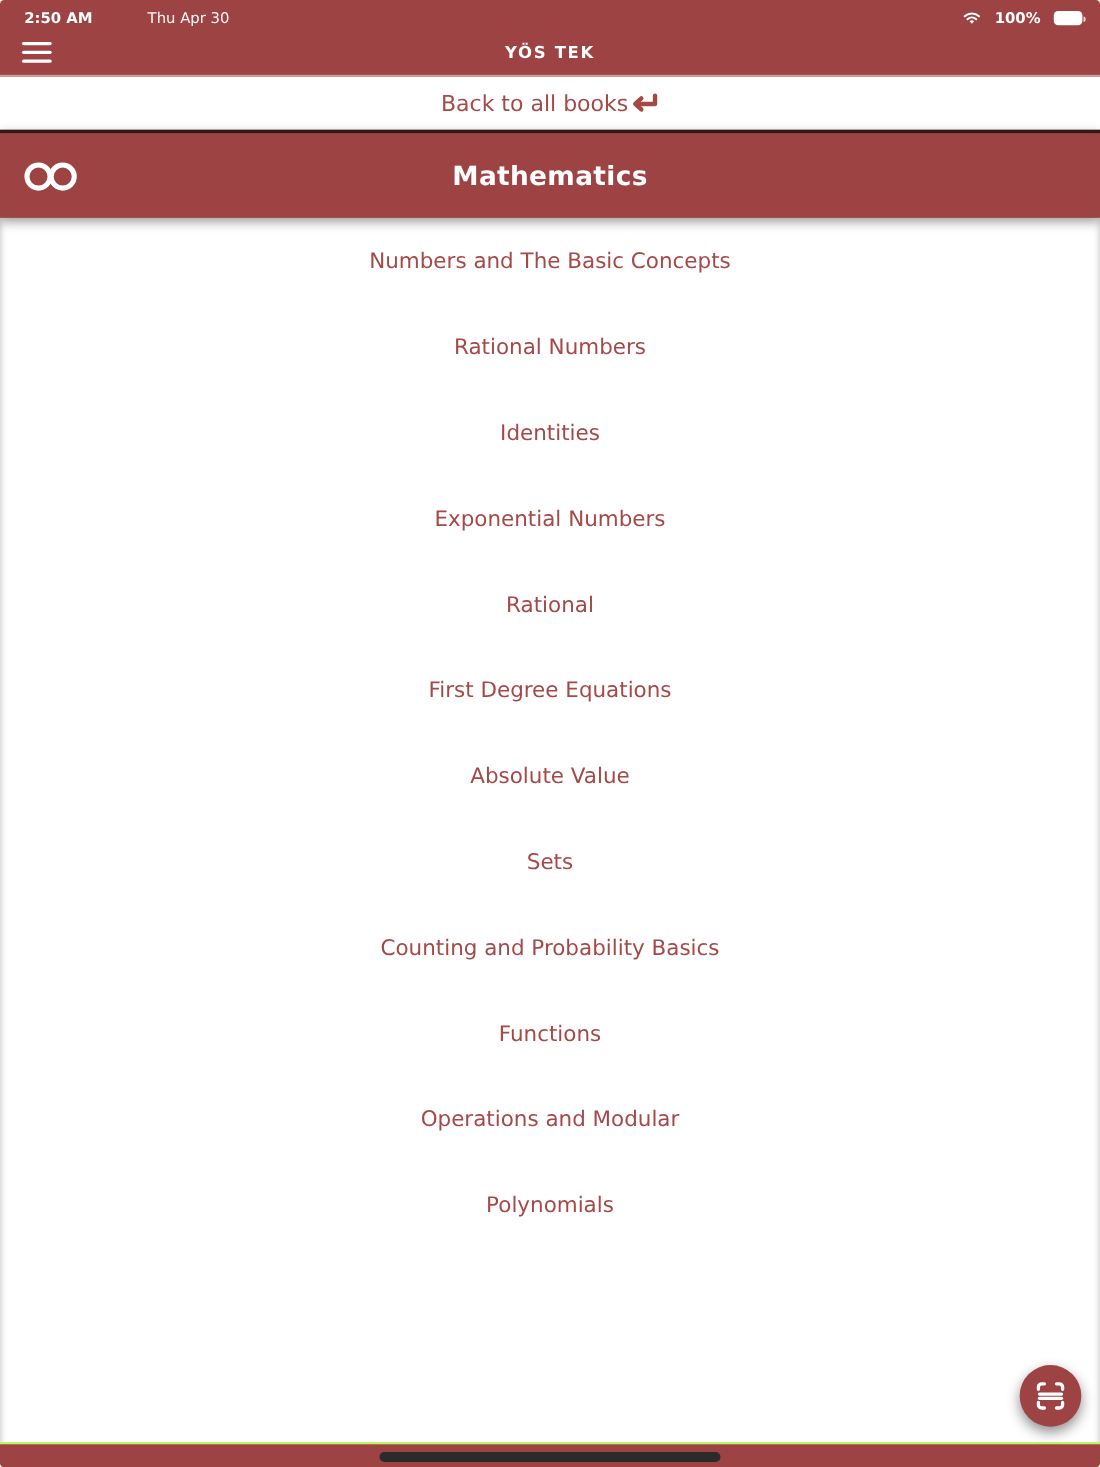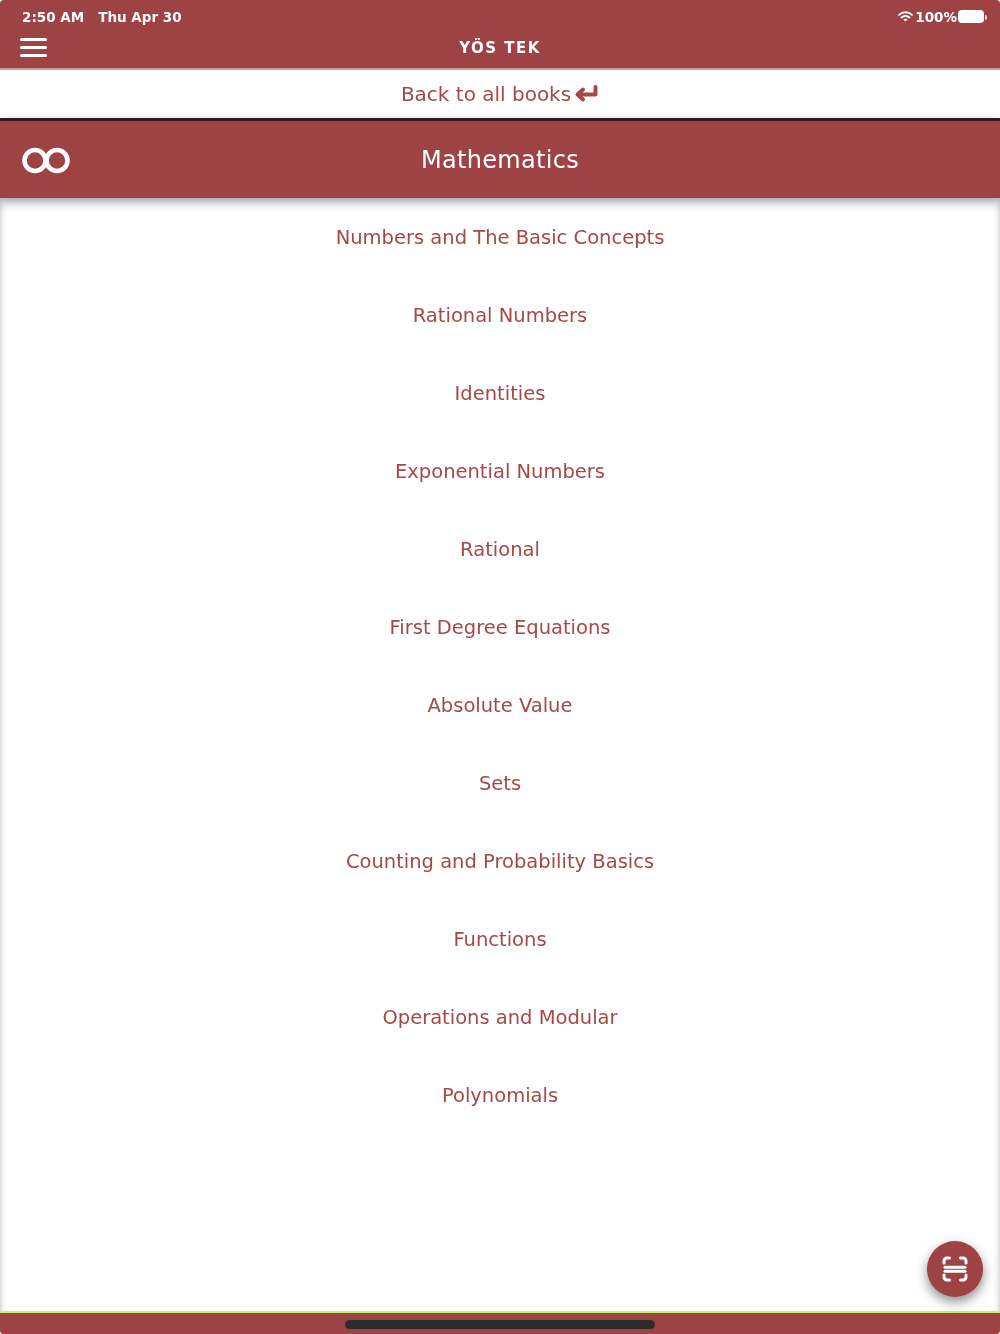--- a/index.html
+++ b/index.html
@@ -19,22 +19,22 @@
   
   .top-block { background: #9e4343; }
   .status-bar {
     height: 27px;
     display: flex; align-items: center; justify-content: space-between;
     padding: 6px 16px 0 22px;
     color: #ffffff; font-size: 13.5px;
   }
   .status-left { display: flex; gap: 14px; align-items: center; }
   .status-time { font-weight: 700; }
-  .status-date { font-weight: 700; opacity: .97; }
-  .status-right { display: flex; gap: 1px; align-items: center; }
+  .status-date { font-weight: 400; opacity: .97; margin-left: 36px; }
+  .status-right { display: flex; gap: 12px; align-items: center; }
   .status-batt-label { font-weight: 600; }
   .batt-body {
     width: 26px; height: 13px; border-radius: 4px;
     background: #ffffff; border: 1px solid rgba(255,255,255,.9);
     position: relative;
   }
   .batt-nub {
     position: absolute; right: -4px; top: 3.5px;
     width: 2.5px; height: 5px; border-radius: 0 2px 2px 0;
     background: rgba(255,255,255,.75);
@@ -66,21 +66,21 @@
   
   .book-header {
     height: 80px; background: #9e4343;
     border-top: 3px solid #31191b;
     position: relative;
     display: flex; align-items: center; justify-content: center;
     box-shadow: 0 4px 9px rgba(0,0,0,.38);
     z-index: 2;
   }
   .logo { position: absolute; left: 21px; top: 50%; transform: translateY(-50%); display: inline-flex; }
-  .book-title { color: #ffffff; font-size: 24px; font-weight: 400; letter-spacing: .3px; }
+  .book-title { color: #ffffff; font-size: 24px; font-weight: 700; letter-spacing: .3px; }
   
   .content {
     position: relative;
     height: 1113px; background: #ffffff;
     box-shadow: inset 7px 0 7px -7px rgba(0,0,0,.28), inset -7px 0 7px -7px rgba(0,0,0,.28);
     overflow: hidden;
   }
   .topic-row {
     height: 78px;
     display: flex; align-items: center; justify-content: center;

